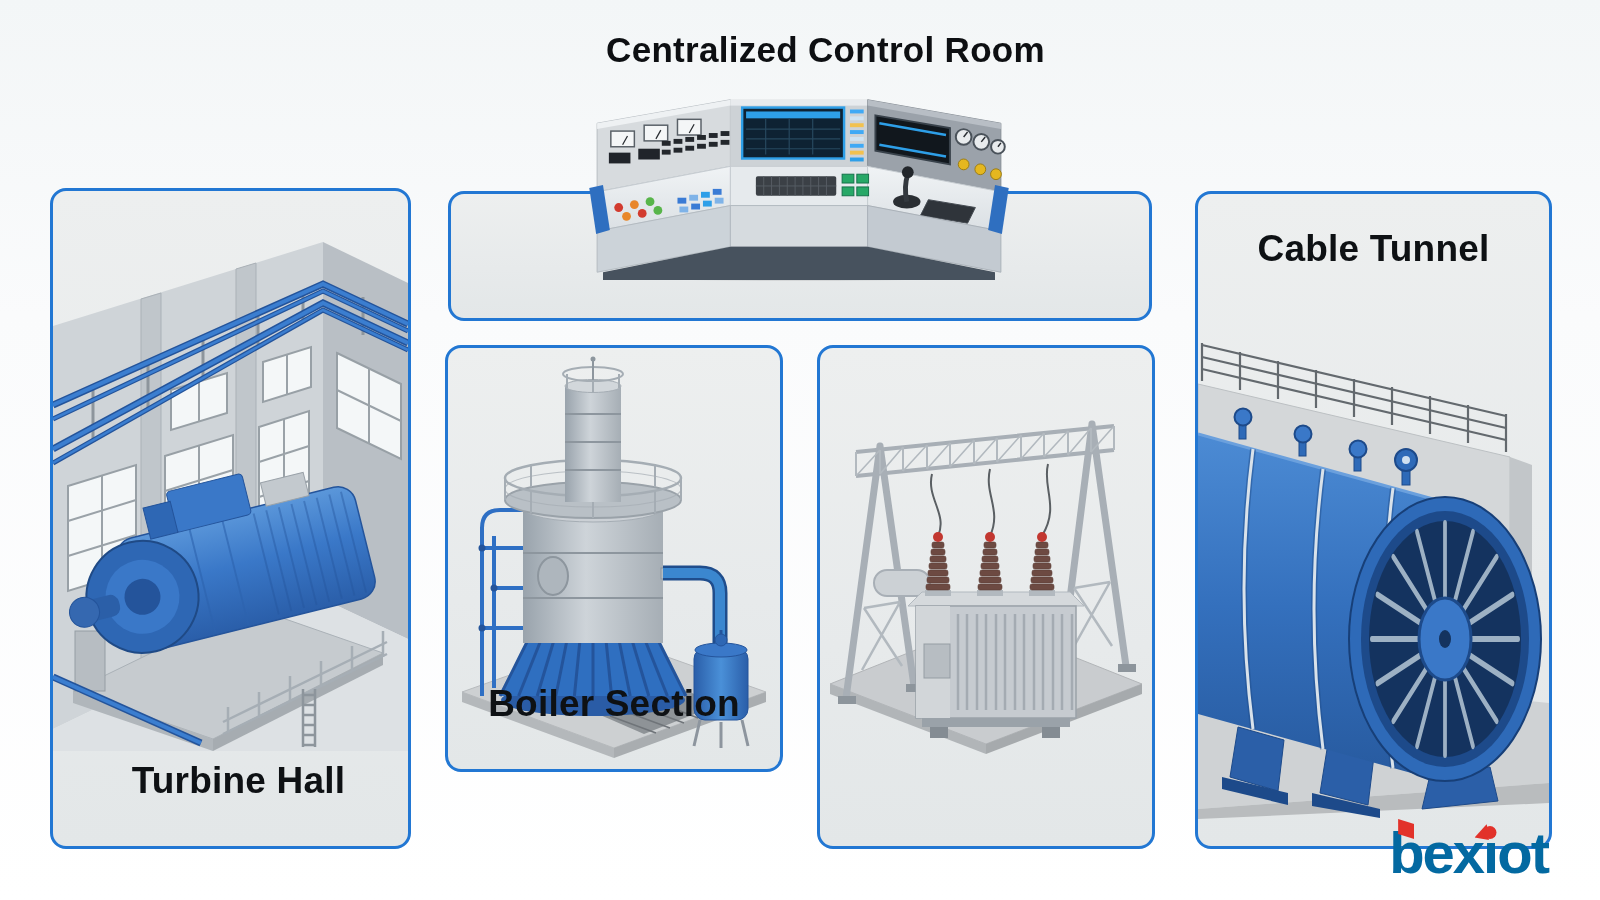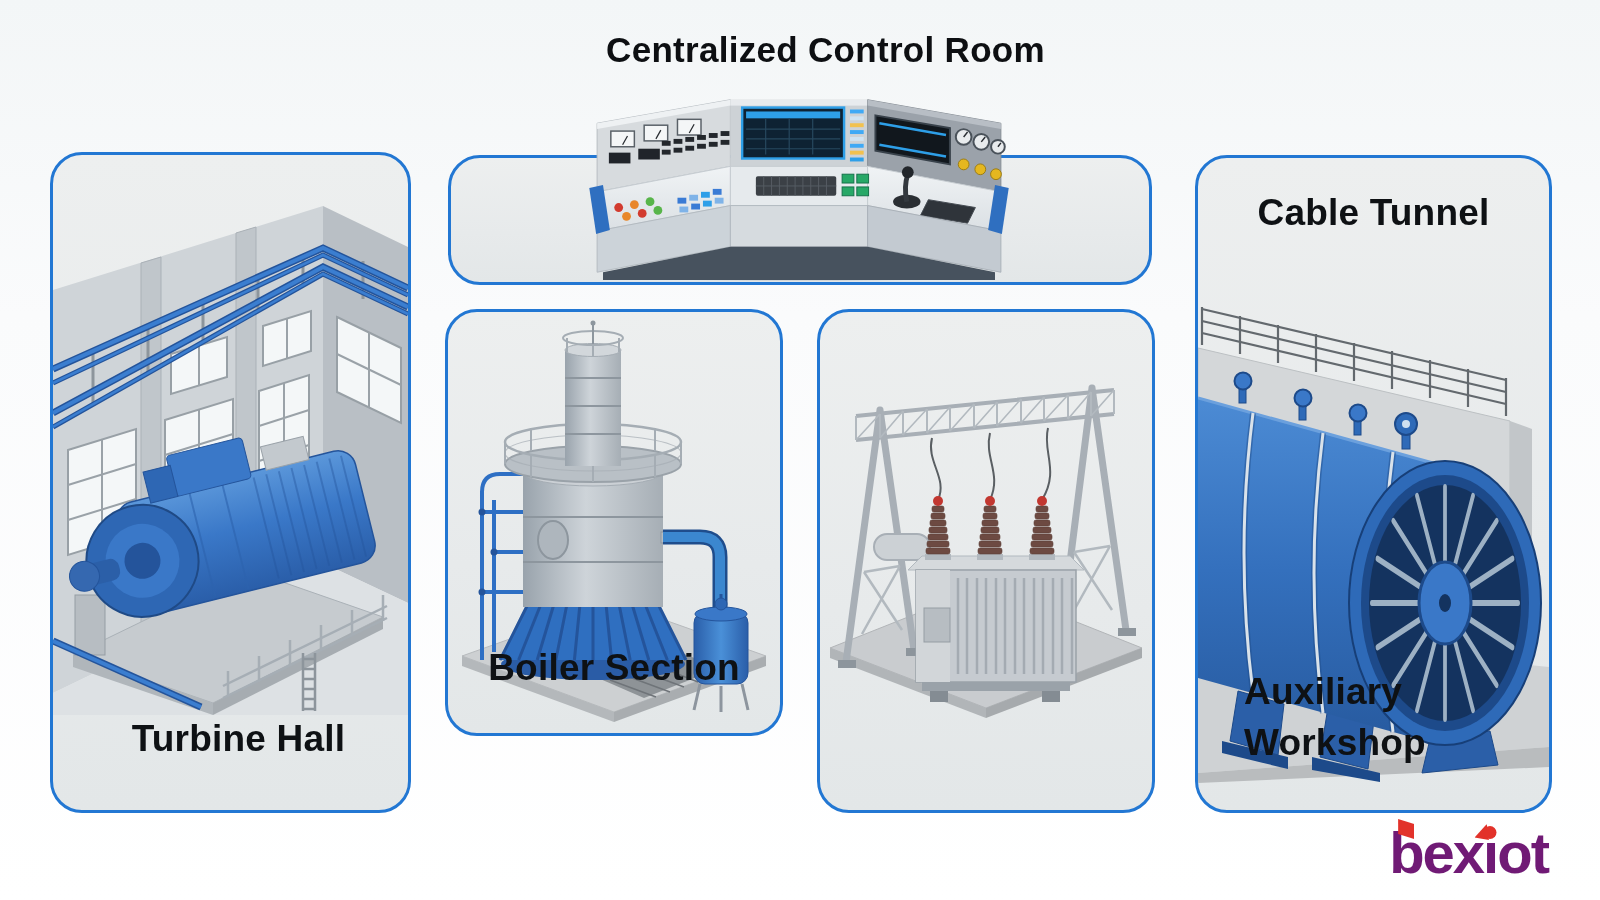--- a/index.html
+++ b/index.html
@@ -8,39 +8,39 @@
     background:linear-gradient(180deg,#f3f6f7 0%,#fafbfc 35%,#ffffff 100%);
     font-family:"Liberation Sans", sans-serif;
   }
   .title{
     position:absolute;top:30px;left:0;width:1575px;margin:0;
     text-align:center;font-size:35px;font-weight:bold;color:#0d0f12;letter-spacing:.3px;padding-left:38px;
   }
   .panel{
     position:absolute;box-sizing:border-box;
     background:linear-gradient(180deg,#edefef 0%,#e7eaeb 60%,#e3e7e8 100%);
-    border:3px solid #2277d3;border-radius:32px;overflow:hidden;
+    border:3px solid #2277d3;border-radius:16px;overflow:hidden;margin-top:36px;
   }
   .panel-control{left:448px;top:155px;width:704px;height:130px;}
   .panel-turbine{left:50px;top:152px;width:361px;height:661px;}
   .panel-boiler{left:445px;top:309px;width:338px;height:427px;}
   .panel-substation{left:817px;top:309px;width:338px;height:504px;}
   .panel-cable{left:1195px;top:155px;width:357px;height:658px;}
   .console{position:absolute;left:583px;top:86px;width:432px;height:196px;z-index:5;}
   .scene{position:absolute;left:0;top:0;}
   .panel-label{
     position:absolute;left:0;right:0;text-align:center;
     font-size:37px;font-weight:bold;color:#0e1114;letter-spacing:.2px;
   }
-  .label-turbine{bottom:50px;padding-left:16px;}
+  .label-turbine{bottom:44px;padding-left:16px;}
   .label-boiler,.label-substation{bottom:44px;}
   .label-cable-top{top:34px;}
   .label-aux{bottom:42px;left:46px;right:auto;width:290px;text-align:left;line-height:1.38;}
   .brand{position:absolute;right:52px;bottom:12px;height:64px;z-index:6;
-    font-size:58px;line-height:1;font-weight:bold;color:#701a75;letter-spacing:-2px;}
+    font-size:58px;line-height:1;font-weight:bold;color:#0369a1;letter-spacing:-2px;}
   .brand .lw{position:relative;display:inline-block;}
   .b-flag{position:absolute;left:9px;top:-5px;width:16px;height:20px;background:#e2322a;
     clip-path:polygon(0 0,100% 25%,100% 100%,0 75%);}
   .x-accent{position:absolute;top:1px;right:-5px;width:14px;height:16px;background:#e2322a;
     clip-path:polygon(100% 0,100% 100%,0 72%);transform:rotate(-8deg);}
   .i-dot{position:absolute;left:50%;transform:translateX(-50%);top:2px;width:13px;height:13px;
     border-radius:50%;background:#e2322a;}
 </style>
 </head>
 <body>
@@ -429,18 +429,17 @@
       <line x1="0" y1="-116" x2="0" y2="116" transform="rotate(67.5)"></line>
       <line x1="0" y1="-116" x2="0" y2="116" transform="rotate(90)"></line>
       <line x1="0" y1="-116" x2="0" y2="116" transform="rotate(112.5)"></line>
       <line x1="0" y1="-116" x2="0" y2="116" transform="rotate(135)"></line>
       <line x1="0" y1="-116" x2="0" y2="116" transform="rotate(157.5)"></line>
     </g>
     <ellipse cx="247" cy="300" rx="26" ry="41" fill="#3a78c8" stroke="#1d4a8a" stroke-width="3"></ellipse>
     <ellipse cx="247" cy="300" rx="6" ry="9" fill="#14335f"></ellipse>
   </svg>
   <div class="panel-label label-cable-top">Cable Tunnel</div>
-  <div class="panel-label label-aux">Auxiliary Workshop</div>
 </section>
 
 <div class="brand">
   <span class="lw"><span>b</span><span class="b-flag"></span></span><span>e</span><span class="lw"><span>x</span><span class="x-accent"></span></span><span class="lw"><span>i</span><span class="i-dot"></span></span><span>o</span><span>t</span>
 </div>
 
 </body></html>

